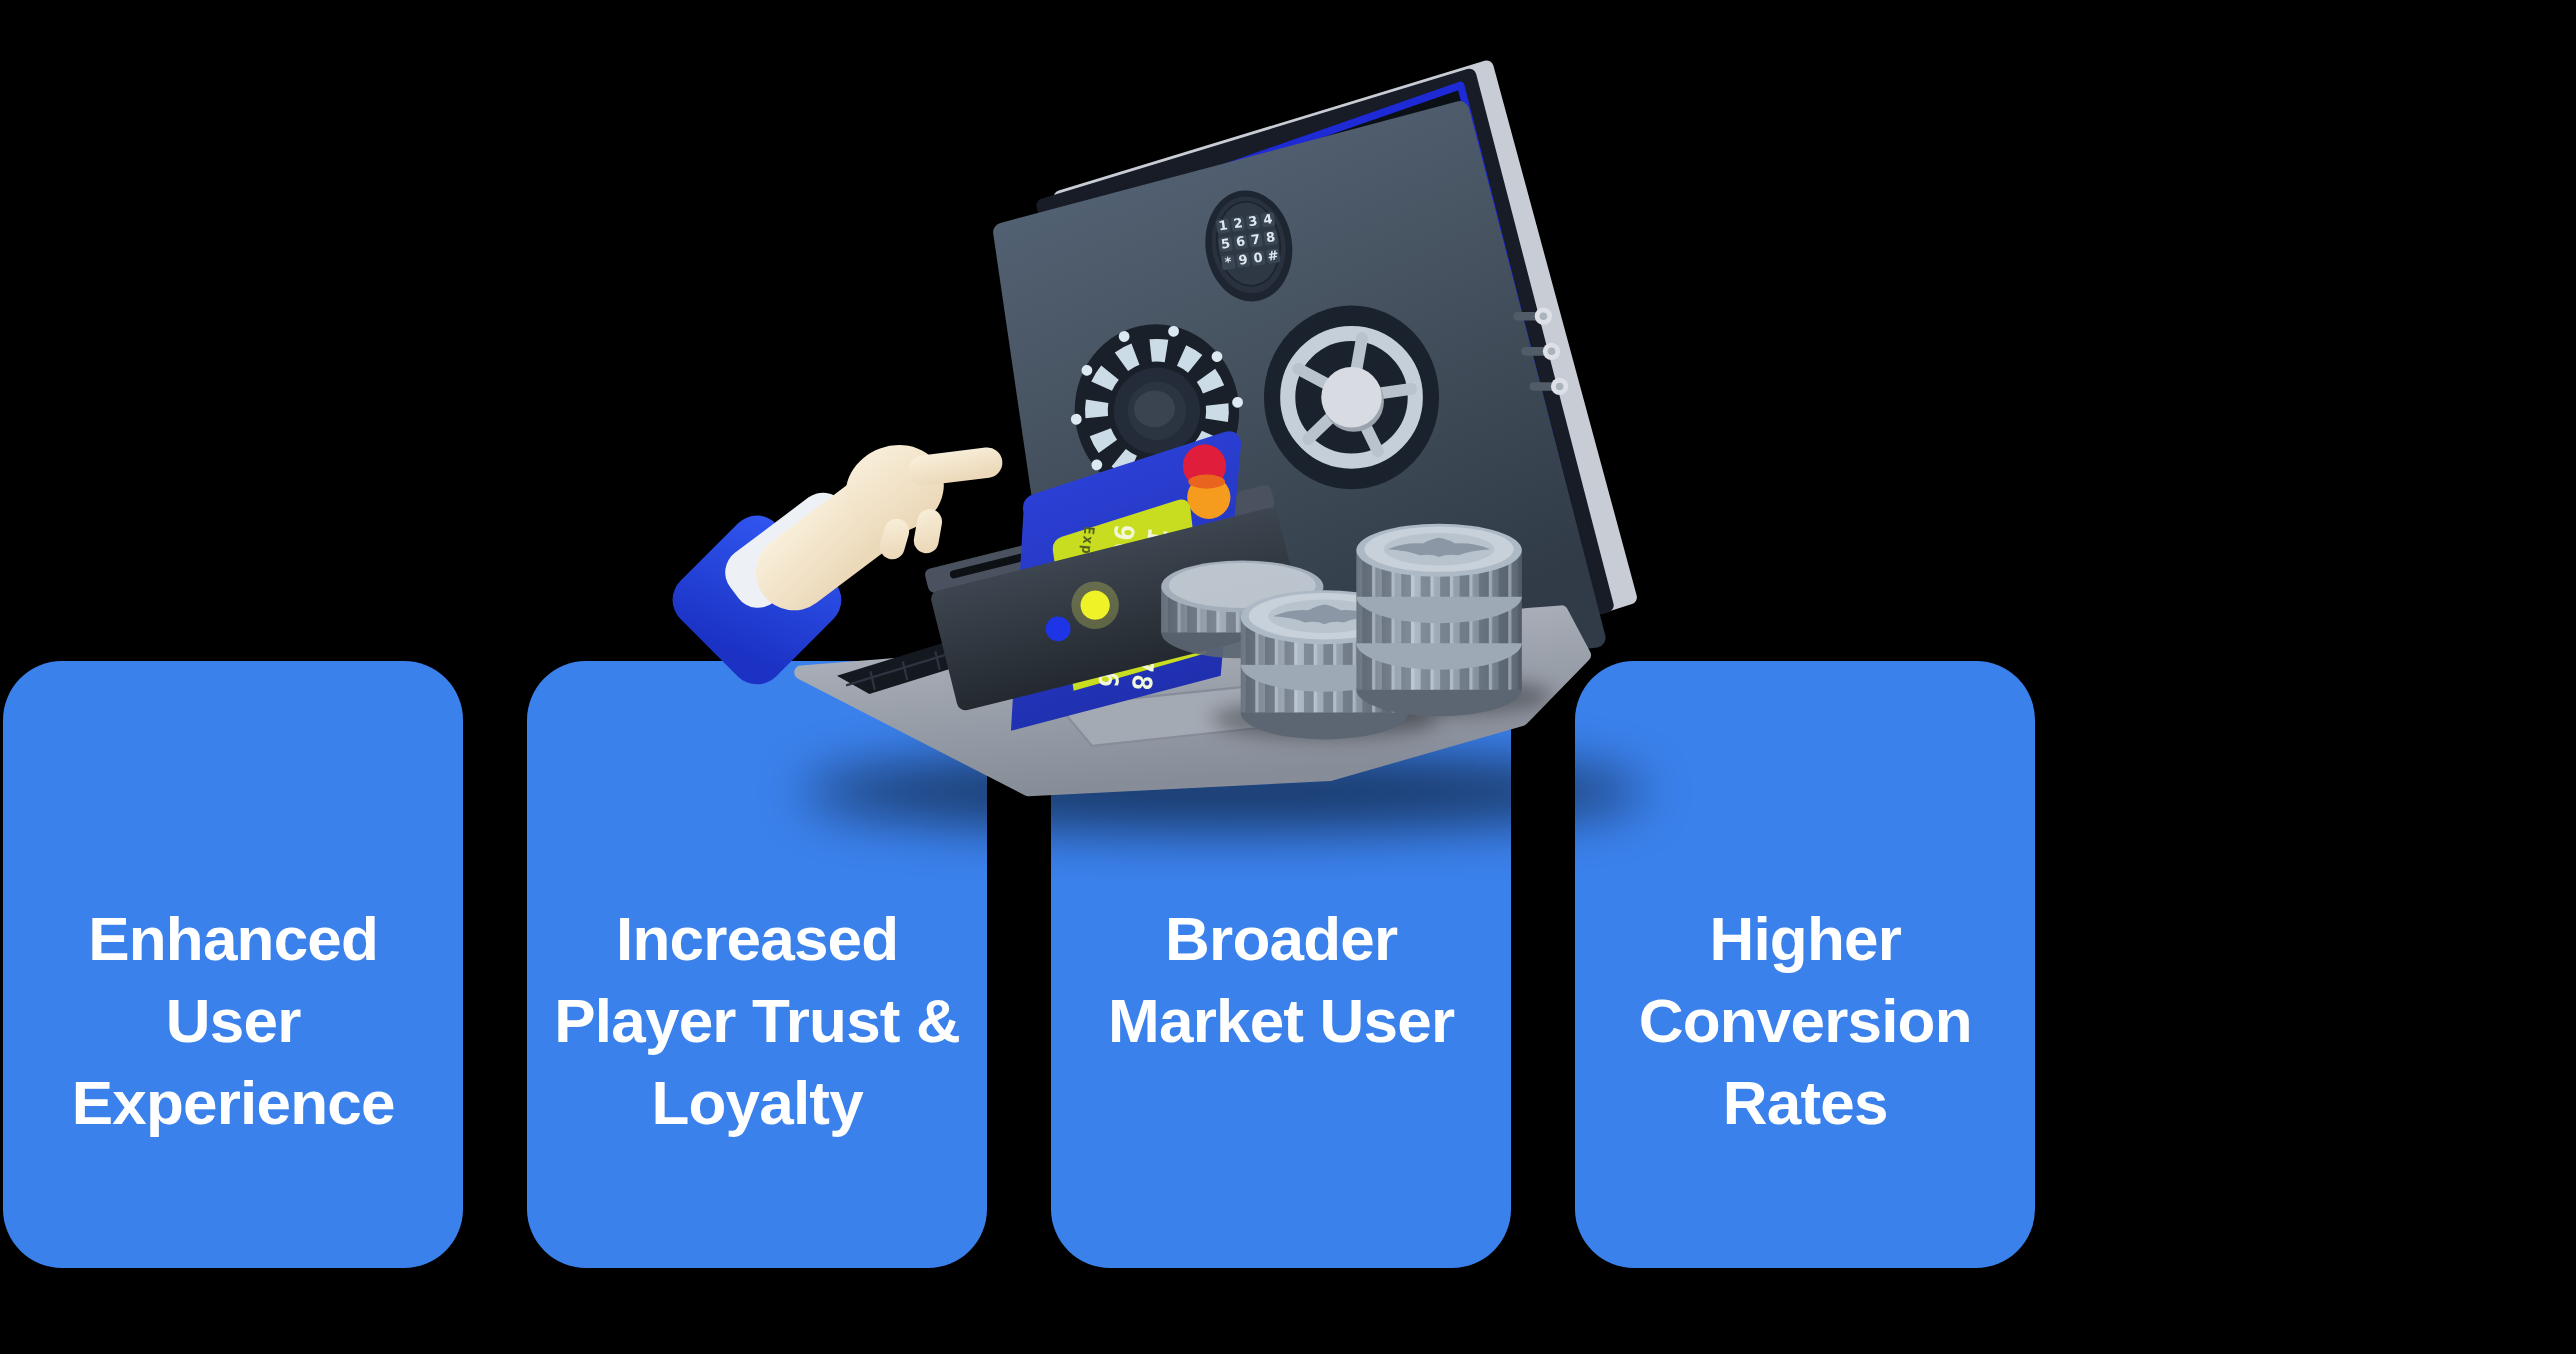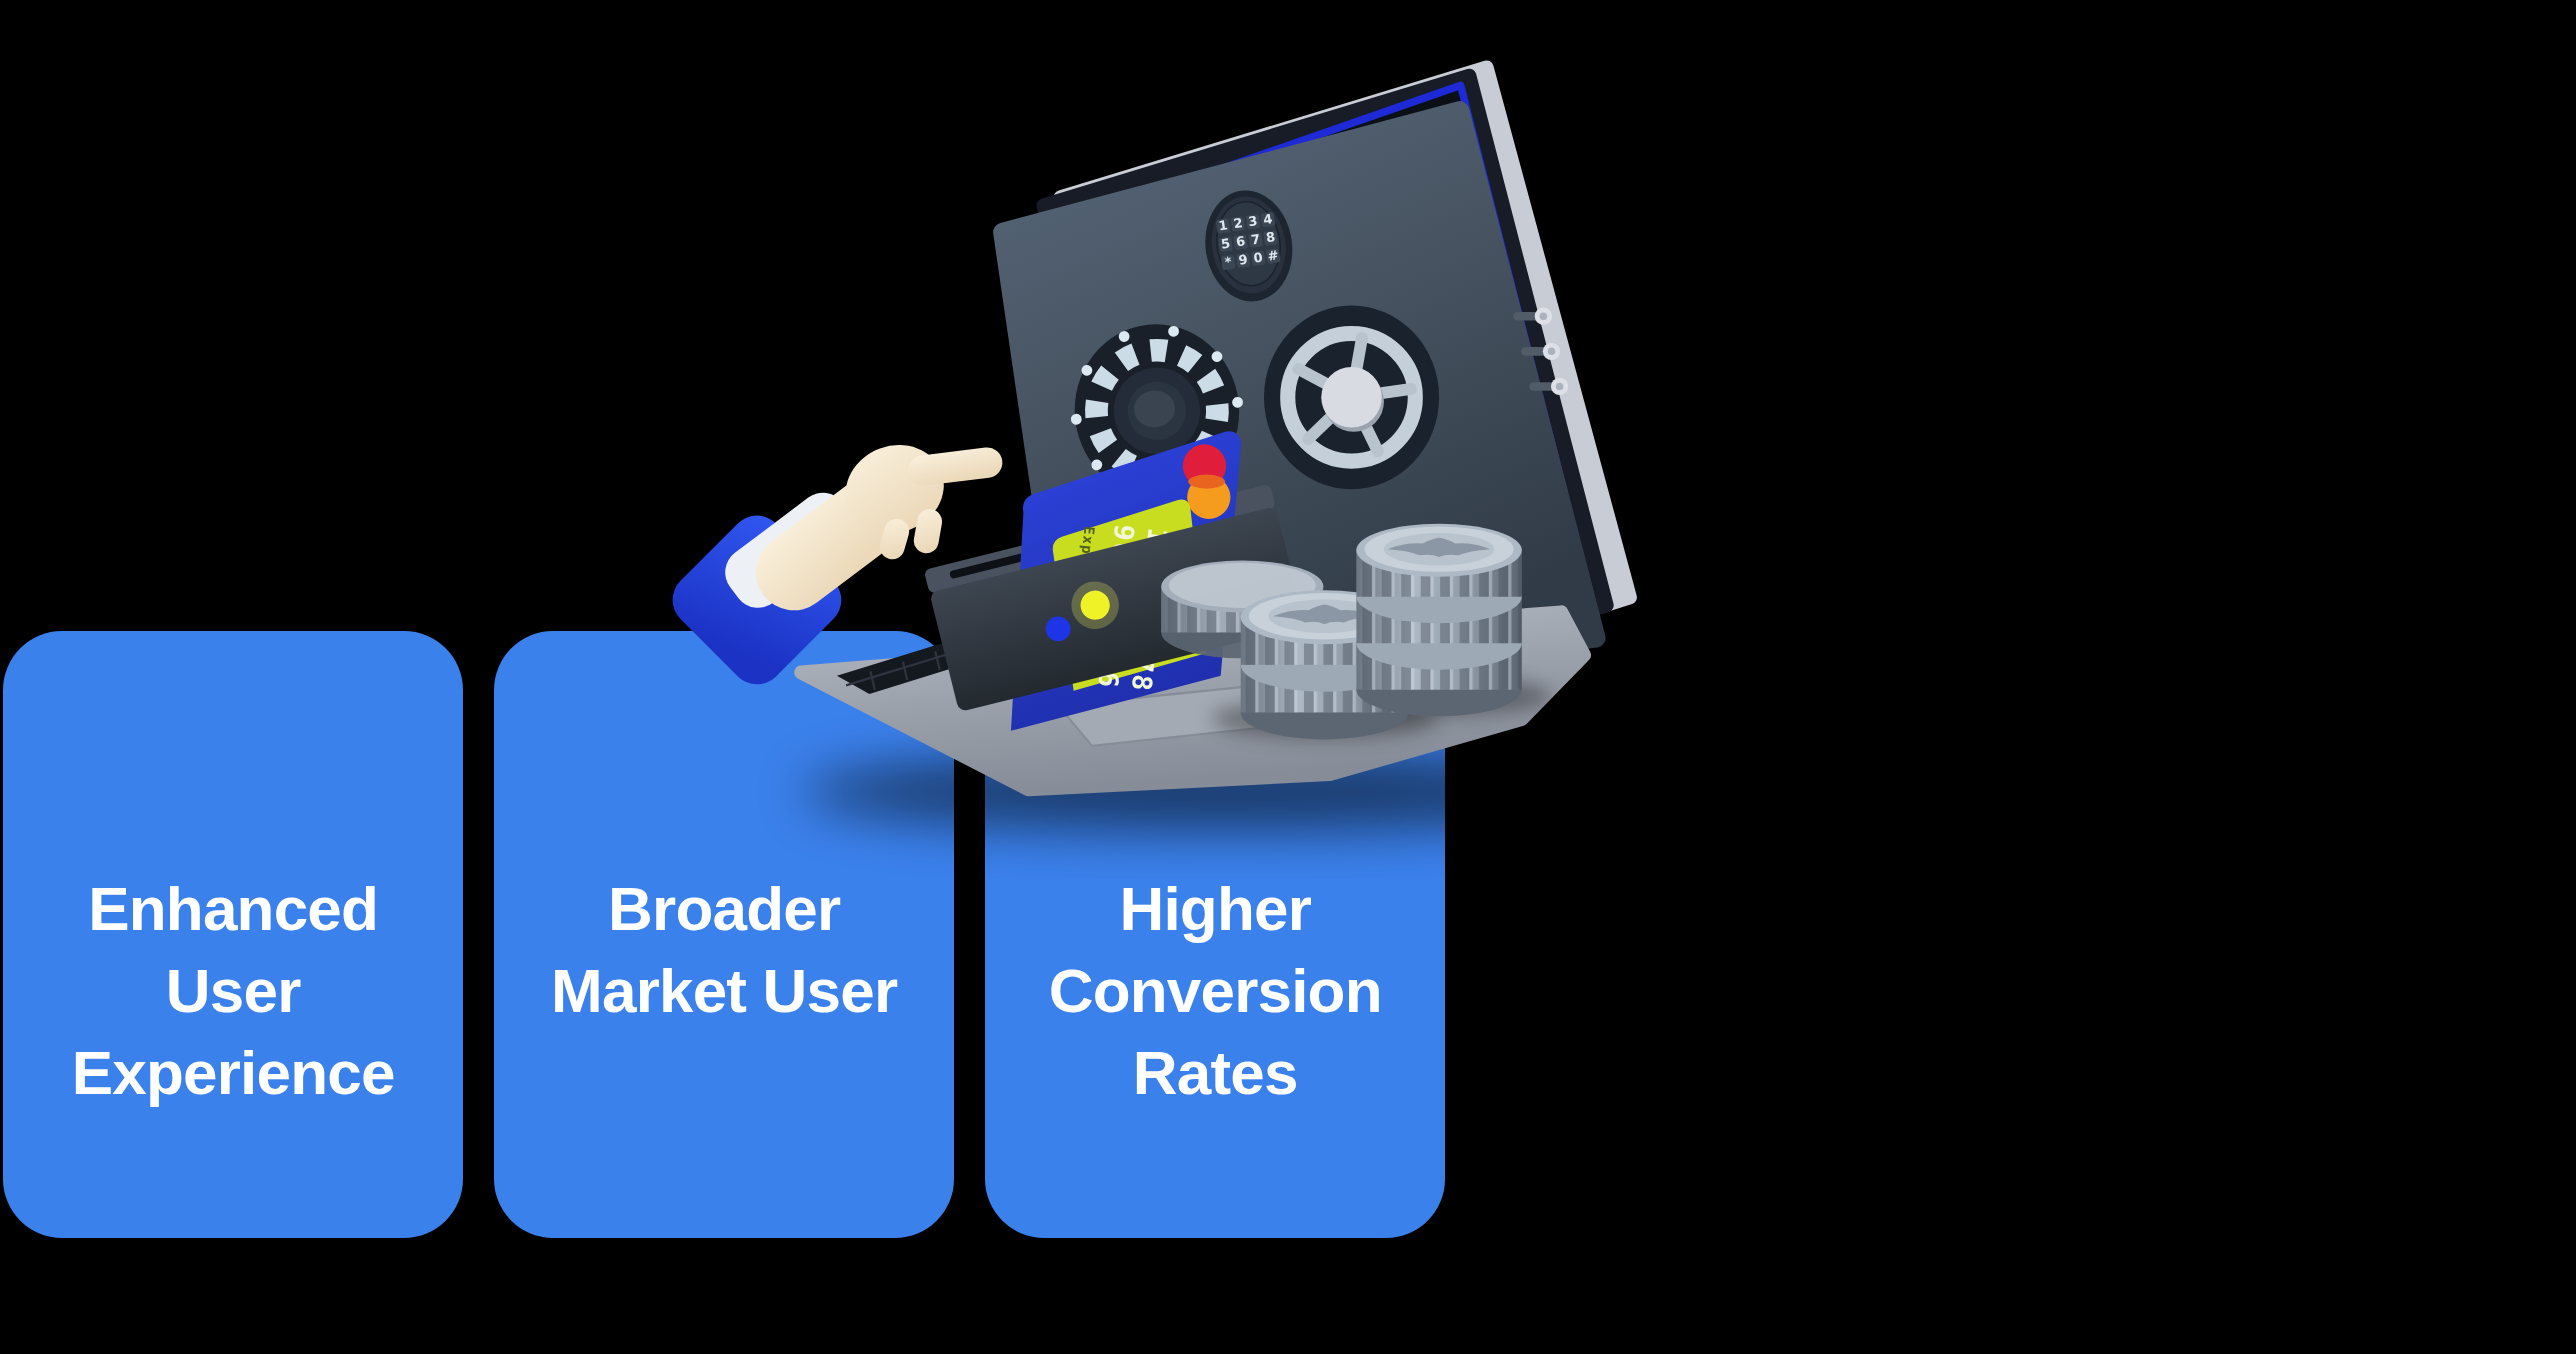--- a/index.html
+++ b/index.html
@@ -3,22 +3,22 @@
 <meta charset="utf-8">
 <style>
   html,body{margin:0;padding:0;background:#000;}
   body{
     position:relative;
     width:2576px;height:1354px;
     overflow:hidden;
     font-family:"Liberation Sans",sans-serif;
   }
   .cards{
-    position:absolute;left:3.2px;top:631px;
-    display:flex;gap:31px;
+    position:absolute;left:3.2px;top:661px;
+    display:flex;gap:64px;
     z-index:1;
     align-items:center;
   }
   .card{
     width:460px;height:607px;
     background:#3b81ec;
     border-radius:59px;
     box-shadow:30px 41px 51px rgba(0,0,0,.6);
     display:flex;justify-content:center;
   }
@@ -52,20 +52,25 @@
   }
 </style>
 </head>
 <body>
 
 <section class="cards">
   <div class="card">
     <div class="card-text">Enhanced
 User
 Experience</div>
+  </div>
+  <div class="card">
+    <div class="card-text">Increased
+Player Trust &amp;
+Loyalty</div>
   </div>
   <div class="card">
     <div class="card-text">Broader
 Market User</div>
   </div>
   <div class="card">
     <div class="card-text">Higher
 Conversion
 Rates</div>
   </div>

